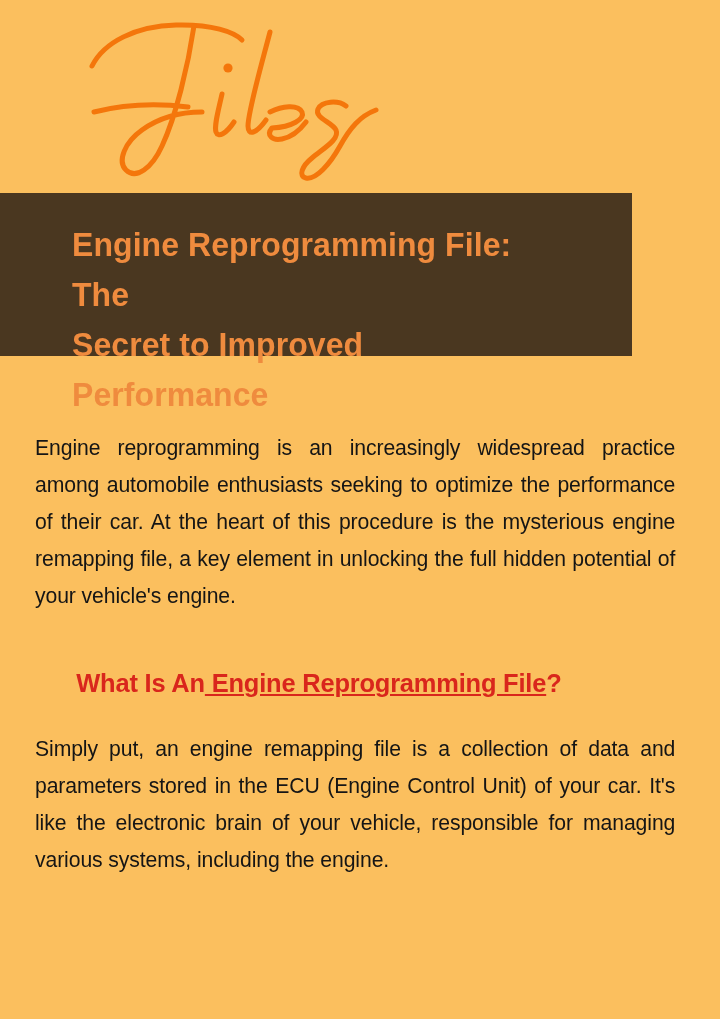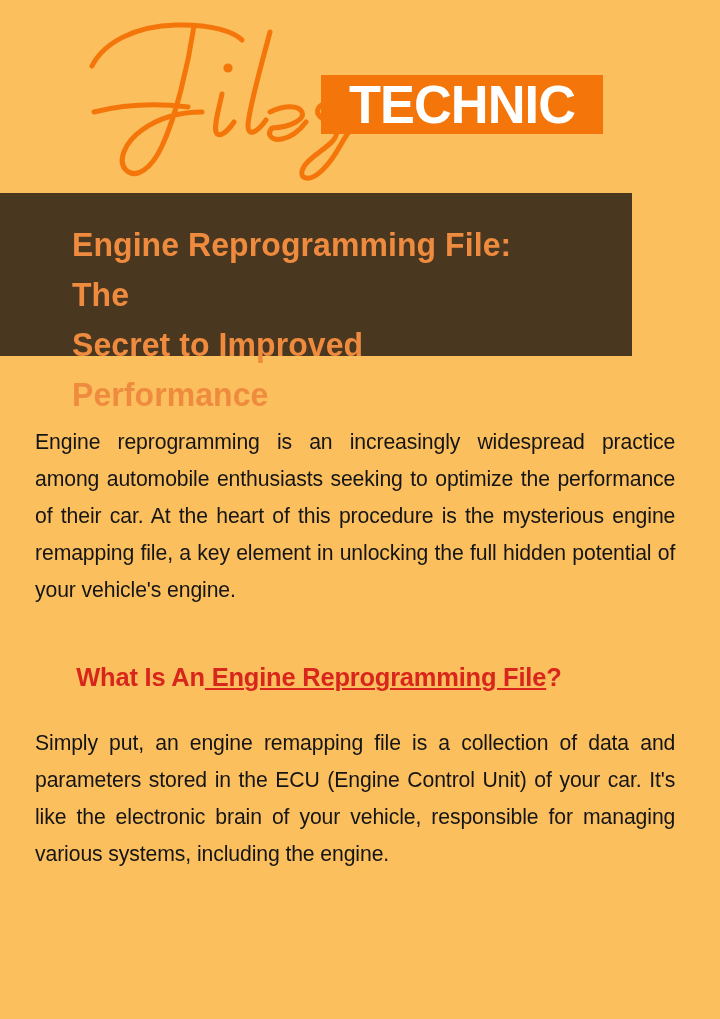--- a/index.html
+++ b/index.html
@@ -82,21 +82,21 @@
     letter-spacing: 0.1px;
     transform: scaleX(0.94);
     transform-origin: left center;
     white-space: pre-line;
   }
 
   
   .article {
     box-sizing: border-box;
     width: 720px;
-    padding: 6px 35px;
+    padding: 12px 35px;
     background: #fbbf5e;
   }
   .para {
     margin: 0;
     color: #151515;
     font-family: "Liberation Sans", sans-serif;
     font-size: 21.5px;
     line-height: 37px;
     text-align: justify;
     letter-spacing: -0.1px;
@@ -148,23 +148,20 @@
         <circle cx="144" cy="60" r="4.6" fill="#f4760b" stroke="none"></circle>
 
         <path d="M186 24 C 176 62, 164 104, 164 118 C 164 128, 172 126, 182 112" stroke-width="5"></path>
 
         <path d="M186 104 C 198 98, 214 96, 218 104 C 221 111, 208 119, 188 120 C 182 127, 188 133, 198 131 C 208 129, 216 122, 222 114" stroke-width="5"></path>
 
         <path d="M262 98 C 254 92, 238 93, 234 101 C 230 110, 248 114, 252 122 C 256 131, 240 140, 228 150 C 218 158, 214 168, 222 170 C 232 172, 246 156, 256 138 C 266 120, 276 108, 292 102" stroke-width="5"></path>
       </g>
     </svg>
 
-    <div class="logo-technic-box">
-      <div class="logo-technic-text">TECHNIC</div>
-    </div>
   </div>
 </header>
 
 <section class="title-banner">
   <h1>Engine Reprogramming File: The
 Secret to Improved Performance</h1>
 </section>
 
 <main class="article">
 

